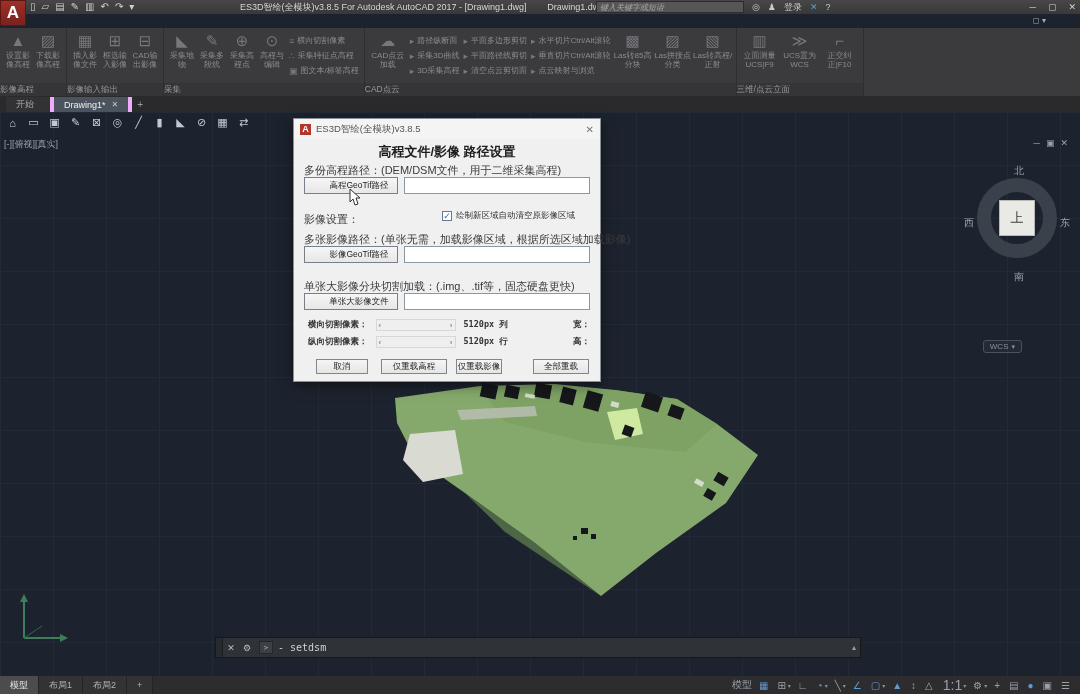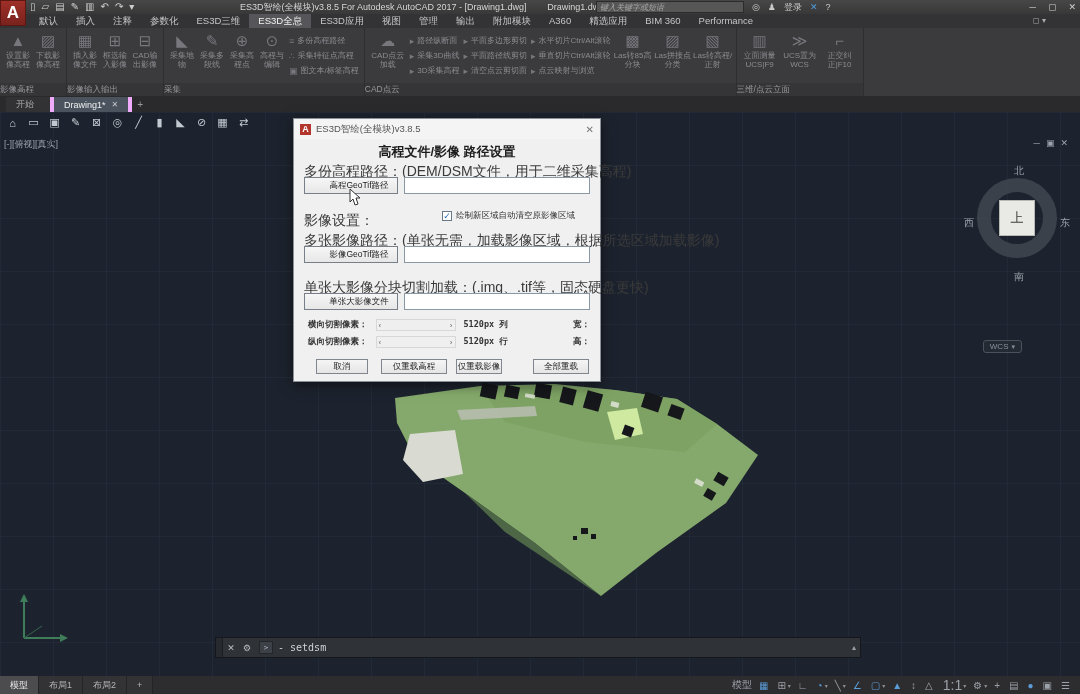--- a/index.html
+++ b/index.html
@@ -102,21 +102,21 @@
 
   
   .dialog{position:absolute;left:293px;top:118px;width:308px;height:264px;background:#f0f0f0;
     border:1px solid #8a9097;box-shadow:0 3px 12px rgba(0,0,0,.55);z-index:50;font-size:9px;color:#333;}
   .dlg-title{position:absolute;top:0;left:0;right:0;height:20px;display:flex;align-items:center;
     padding:0 6px;color:#555;font-size:9.5px;background:#f4f4f4;}
   .dlg-title .a{width:11px;height:11px;background:#b2362c;color:#fff;font-size:9px;font-weight:bold;
     display:flex;align-items:center;justify-content:center;margin-right:5px;}
   .dlg-close{margin-left:auto;color:#777;font-size:10px;}
   .dlg-head{position:absolute;top:24px;left:0;right:0;text-align:center;font-size:13px;font-weight:bold;color:#1d1d1d;}
-  .grp{position:absolute;left:10px;font-size:14px;color:#3a3a3a;white-space:nowrap;}
+  .grp{position:absolute;left:10px;font-size:11px;color:#3a3a3a;white-space:nowrap;}
   .dbtn{position:absolute;height:17px;background:linear-gradient(#f6f6f6,#e7e7e7);border:1px solid #777f88;
     font-size:8.5px;color:#222;display:flex;align-items:center;justify-content:center;padding-left:16px;}
   .dinput{position:absolute;height:17px;background:#fff;border:1px solid #8a98a6;}
   .chkrow{position:absolute;display:flex;align-items:center;gap:4px;font-size:8.5px;color:#333;}
   .chk{width:10px;height:10px;background:#fff;border:1px solid #6a7886;color:#2a6fb0;font-size:9px;
     line-height:9px;text-align:center;font-weight:bold;}
   .spinrow{position:absolute;left:14px;right:10px;height:14px;display:flex;align-items:center;font-size:8.5px;color:#333;font-weight:bold;}
   .spin-track{width:80px;height:12px;margin-left:8px;display:flex;align-items:center;justify-content:space-between;
     color:#8a8a8a;font-size:8px;background:#efefef;border:1px solid #d7d7d7;padding:0 2px;}
   .spin-val{margin-left:8px;font-family:"DejaVu Sans Mono",monospace;font-size:8.5px;}
@@ -158,38 +158,20 @@
       <span>?</span>
     </div>
     <div class="tb-win">
       <span>─</span>
       <span>▢</span>
       <span>✕</span>
     </div>
   </div>
   <div class="acad-logo">A</div>
 
-  <div class="tabrow">
-
-  <div class="rtab">默认</div>
-      <div class="rtab">插入</div>
-      <div class="rtab">注释</div>
-      <div class="rtab">参数化</div>
-      <div class="rtab">ES3D三维</div>
-      <div class="rtab on">ES3D全息</div>
-      <div class="rtab">ES3D应用</div>
-      <div class="rtab">视图</div>
-      <div class="rtab">管理</div>
-      <div class="rtab">输出</div>
-      <div class="rtab">附加模块</div>
-      <div class="rtab">A360</div>
-      <div class="rtab">精选应用</div>
-      <div class="rtab">BIM 360</div>
-      <div class="rtab">Performance</div>
-    </div>
   <div style="position:absolute;top:14px;right:34px;z-index:31;" class="ribbon-toggle">◻ ▾</div>
 
   <div class="ribbon">
     <div class="panel">
       <div class="panel-body">
 
       <div class="bigbtn">
           <span class="g">▲</span>
             <span>设置影像高程</span>
           </div>
@@ -236,21 +218,21 @@
             </div>
             <div class="bigbtn">
             <span class="g">⊙</span>
               <span>高程与编辑</span>
             </div>
           </div>
         <div class="smallcol">
 
         <div class="smallitem">
             <span class="g">≡</span>
-              <span>多份高程路径</span>
+              <span>横向切割像素</span>
             </div>
             <div class="smallitem">
             <span class="g">∴</span>
               <span>采集特征点高程</span>
             </div>
             <div class="smallitem">
             <span class="g">▣</span>
               <span>图文本/标签高程</span>
             </div>
           </div>

